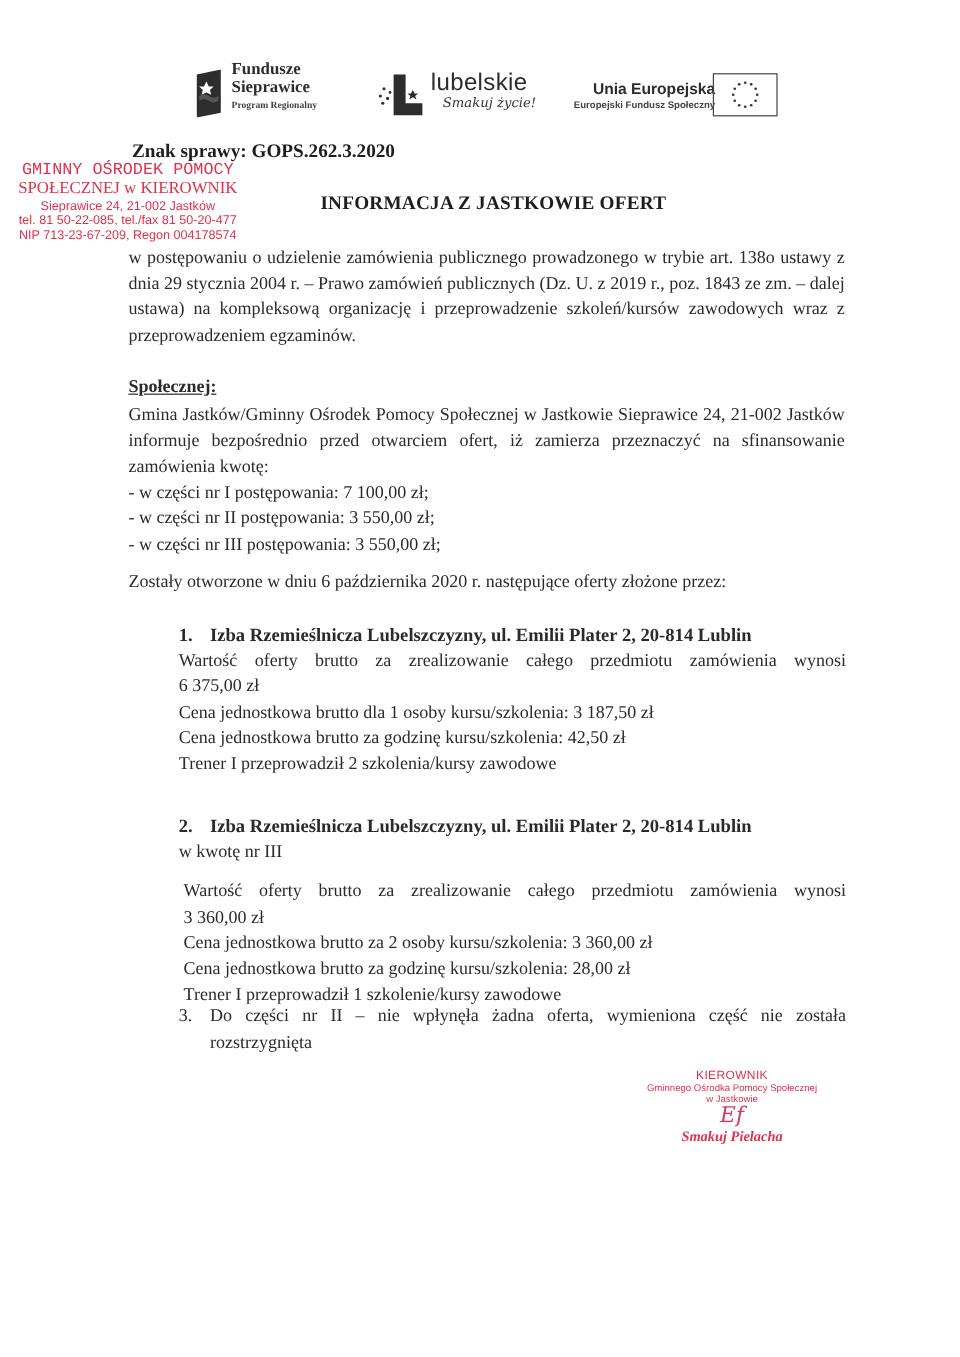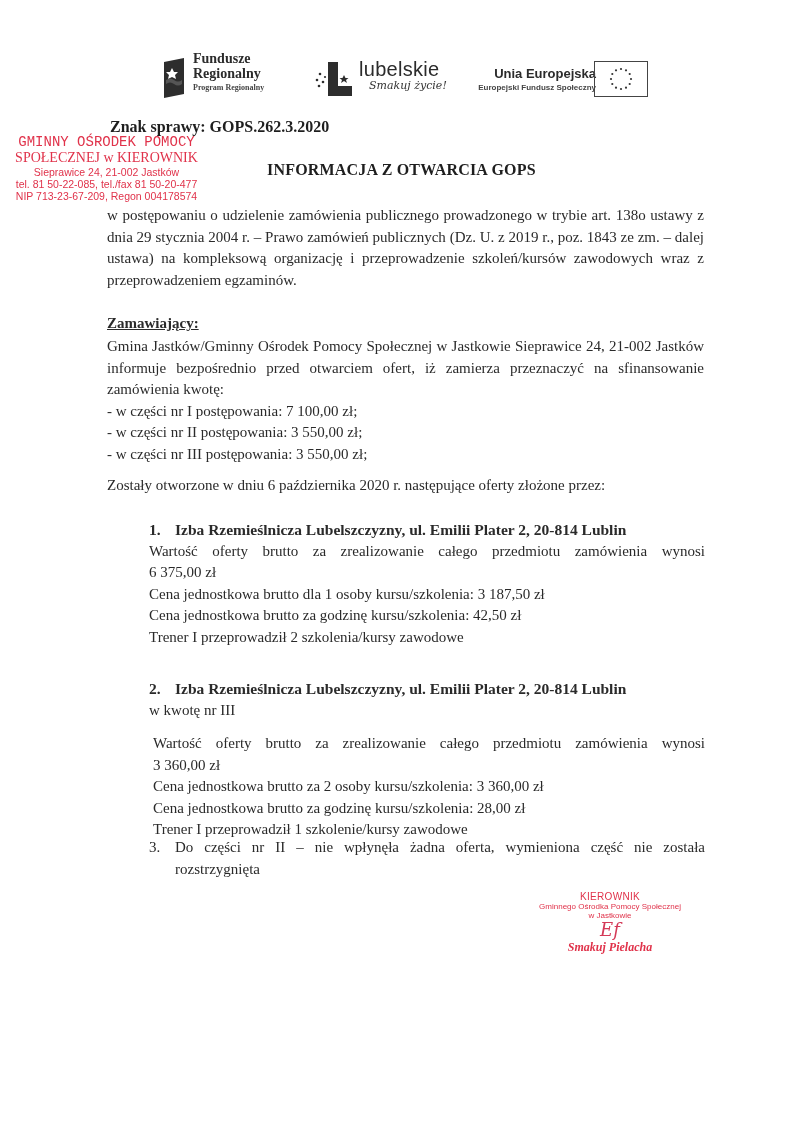--- a/index.html
+++ b/index.html
@@ -69,21 +69,21 @@
 
 <div class="abs logo-fe-icon">
   <svg width="22" height="40" viewBox="0 0 22 40">
     <path d="M1 4 L21 0 L21 36 L1 40 Z" fill="#2d2d2d"></path>
     <path d="M9 10 l2 4 4 0 -3 3 1 4 -4 -2 -4 2 1 -4 -3 -3 4 0 z" fill="#fff"></path>
     <path d="M3 22 q4 -3 8 0 q4 3 8 0 v4 q-4 3 -8 0 q-4 -3 -8 0 z" fill="#555"></path>
   </svg>
 </div>
 <div class="abs logo-fe-text sans">
   <span class="l1">Fundusze</span>
-  <span class="l2">Regionalny</span>
+  <span class="l2">Sieprawice</span>
   <span class="l3">Program Regionalny</span>
 </div>
 
 <div class="abs logo-lub-icon">
   <svg width="40" height="38" viewBox="0 0 40 38">
     <path d="M14 2 L24 2 L24 26 L38 26 L38 36 L14 36 Z" fill="#2d2d2d"></path>
     <path d="M30 15 l1.5 3 3 0 -2.5 2 1 3 -3 -2 -3 2 1 -3 -2.5 -2 3 0 z" fill="#2d2d2d"></path>
     <circle cx="6" cy="14" r="1.3" fill="#2d2d2d"></circle>
     <circle cx="3" cy="20" r="1.3" fill="#2d2d2d"></circle>
     <circle cx="9" cy="22" r="1.3" fill="#2d2d2d"></circle>
@@ -122,27 +122,27 @@
 <div class="abs znak">Znak sprawy: GOPS.262.3.2020</div>
 
 <div class="abs stamp">
   <span class="s1">GMINNY OŚRODEK POMOCY</span>
   <span class="s2">SPOŁECZNEJ w KIEROWNIK</span>
   <span class="s3">Sieprawice 24, 21-002 Jastków</span>
   <span class="s4">tel. 81 50-22-085, tel./fax 81 50-20-477</span>
   <span class="s5">NIP 713-23-67-209, Regon 004178574</span>
 </div>
 
-<div class="abs title">INFORMACJA Z OTWARCIA GOPS</div>
+<div class="abs title">INFORMACJA Z JASTKOWIE OFERT</div>
 
 <div class="abs para intro">
   <p>w postępowaniu o udzielenie zamówienia publicznego prowadzonego w trybie art. 138o ustawy z dnia 29 stycznia 2004 r. – Prawo zamówień publicznych (Dz. U. z 2019 r., poz. 1843 ze zm. – dalej ustawa) na kompleksową organizację i przeprowadzenie szkoleń/kursów zawodowych wraz z przeprowadzeniem egzaminów.</p>
 </div>
 
-<div class="abs zam-label">Zamawiający:</div>
+<div class="abs zam-label">Społecznej:</div>
 <div class="abs para zam-text">
   <p>Gmina Jastków/Gminny Ośrodek Pomocy Społecznej w Jastkowie Sieprawice 24, 21-002 Jastków informuje bezpośrednio przed otwarciem ofert, iż zamierza przeznaczyć na sfinansowanie zamówienia kwotę:</p>
   <span class="line">- w części nr I postępowania: 7 100,00 zł;</span>
   <span class="line">- w części nr II postępowania:  3 550,00 zł;</span>
   <span class="line">- w części nr III postępowania: 3 550,00 zł;</span>
 </div>
 
 <div class="abs opened">Zostały otworzone w dniu 6 października 2020 r. następujące oferty złożone przez:</div>
 
 <div class="abs offer offer1">

